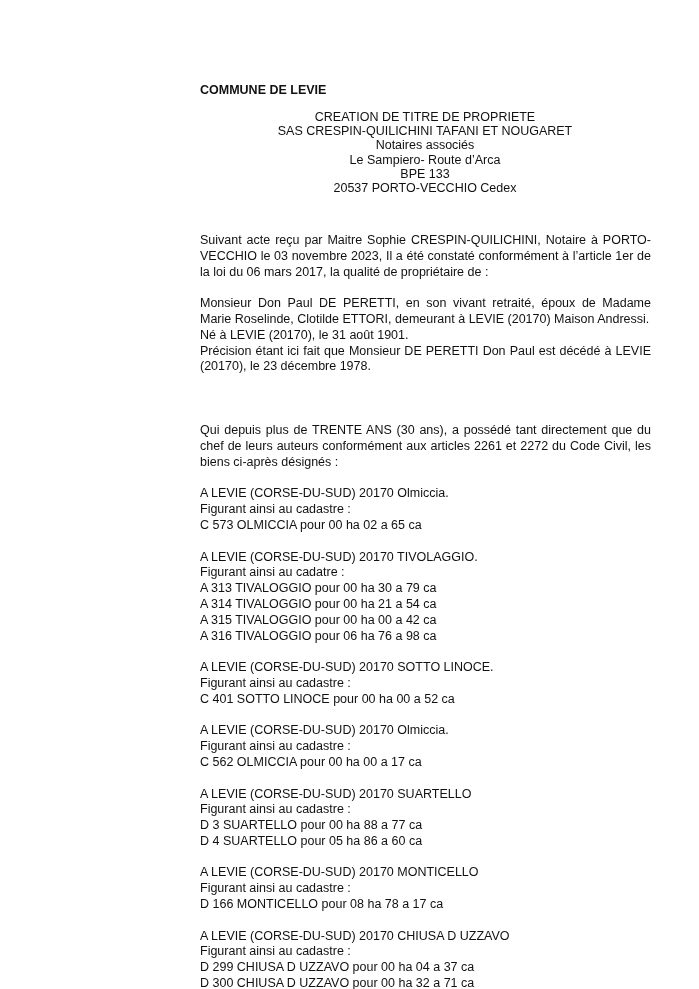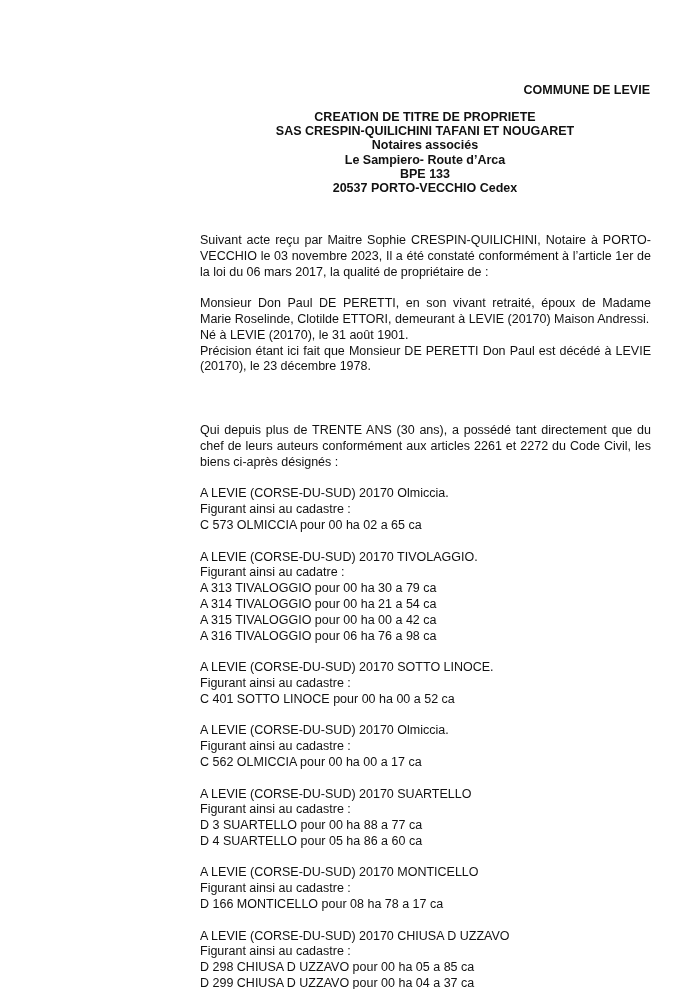--- a/index.html
+++ b/index.html
@@ -3,25 +3,25 @@
   <meta charset="utf-8">
   <style>
     html, body { margin: 0; padding: 0; background: #ffffff; }
     body {
       width: 699px; height: 989px; position: relative; overflow: hidden;
       font-family: "Liberation Sans", sans-serif; color: #111;
     }
     .page { position: absolute; left: 0; top: 0; width: 699px; height: 989px; }
     .commune {
       position: absolute; top: 83px; left: 200px; width: 450px;
-      text-align: right; font-weight: bold; font-size: 12.5px; line-height: 15px;
+      text-align: left; font-weight: bold; font-size: 12.5px; line-height: 15px;
     }
     .title-block {
       position: absolute; top: 110px; left: 200px; width: 450px;
-      text-align: center; font-weight: bold; font-size: 12.5px; line-height: 14.2px;
+      text-align: center; font-weight: normal; font-size: 12.5px; line-height: 14.2px;
     }
     .title-block div { white-space: nowrap; }
     .body {
       position: absolute; top: 233px; left: 200px; width: 451px;
       font-size: 12.5px; line-height: 15.8px;
     }
     .para { text-align: justify; margin: 0 0 15.8px 0; }
     .para.gap2 { margin-bottom: 48px; }
     .para .line { display: block; }
     .parcel-group { margin: 0 0 15.8px 0; }
@@ -90,19 +90,18 @@
 
     <div class="parcel-group">
       <div>A LEVIE (CORSE-DU-SUD) 20170 MONTICELLO</div>
       <div>Figurant ainsi au cadastre :</div>
       <div>D 166 MONTICELLO pour 08 ha 78 a 17 ca</div>
     </div>
 
     <div class="parcel-group">
       <div>A LEVIE (CORSE-DU-SUD) 20170 CHIUSA D UZZAVO</div>
       <div>Figurant ainsi au cadastre :</div>
-      <div>D 298 CHIUSA D UZZAVO pour 00 ha 05 a 85 ca</div>
       <div>D 299 CHIUSA D UZZAVO pour 00 ha 04 a 37 ca</div>
       <div>D 300 CHIUSA D UZZAVO pour 00 ha 32 a 71 ca</div>
 
     </div>
   </div>
 </div>
 
 </body></html>

